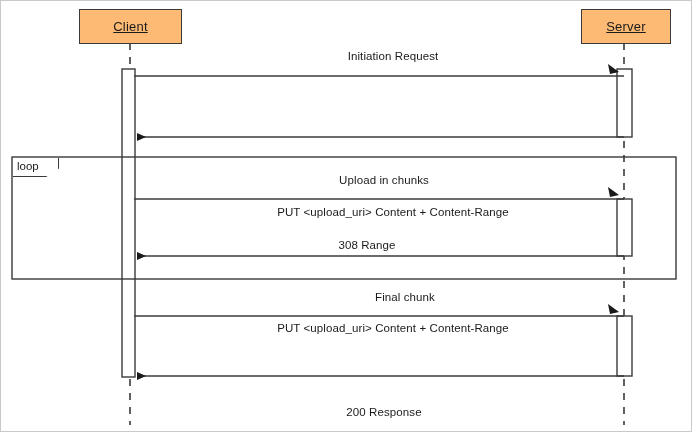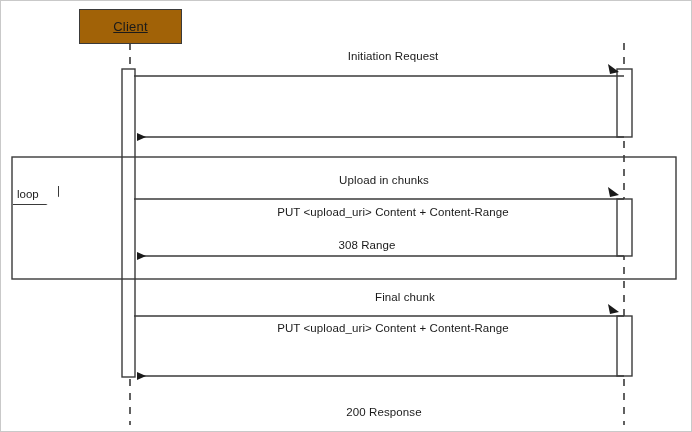--- a/index.html
+++ b/index.html
@@ -21,21 +21,21 @@
     position: absolute;
     left: 0;
     top: 0;
     width: 692px;
     height: 432px;
   }
   .lifeline-box {
     position: absolute;
     box-sizing: border-box;
     border: 1px solid #3a3a3a;
-    background: #a16207;
+    background: #fdba74;
     display: flex;
     align-items: center;
     justify-content: center;
   }
   .lifeline-label {
     font-size: 13px;
     color: #1a1a1a;
     text-decoration: underline;
     letter-spacing: 0.2px;
   }
@@ -53,21 +53,20 @@
     position: absolute;
     box-sizing: border-box;
     font-size: 11.5px;
     color: #1a1a1a;
     background: #ffffff;
     padding: 1px 9px 1px 4px;
     line-height: 14px;
     border-right: 1px solid #3a3a3a;
     border-bottom: 1px solid #3a3a3a;
     clip-path: polygon(0 0, 100% 0, 100% 55%, 72% 100%, 0 100%);
-    margin-top: 28px;
   }
 </style>
 </head>
 <body>
 
 <div id="canvas">
 
   <svg id="svg-layer" viewBox="0 0 692 432">
     <defs>
       <marker id="arrow-left" markerWidth="10" markerHeight="8" refX="9" refY="4" orient="auto" markerUnits="userSpaceOnUse">
@@ -103,20 +102,23 @@
 
     <path d="M607,63 L618,71 L609,73 Z" fill="#1a1a1a"></path>
     <path d="M607,186 L618,194 L609,196 Z" fill="#1a1a1a"></path>
     <path d="M607,303 L618,311 L609,313 Z" fill="#1a1a1a"></path>
   </svg>
 
   <div class="lifeline-box" style="left:78px; top:8px; width:103px; height:35px;">
     <span class="lifeline-label">Client</span>
   </div>
 
+  <div class="lifeline-box" style="left:580px; top:8px; width:90px; height:35px;">
+    <span class="lifeline-label">Server</span>
+  </div>
 
   <div class="frame-tag" style="left:12px; top:157px; width:46px; height:19px;">
     <span>loop</span>
   </div>
 
   <div class="msg-label" style="left:386px; top:49px;">Initiation Request</div>
 
 
 
   <div class="msg-label" style="left:377px; top:173px;">Upload in chunks</div>

